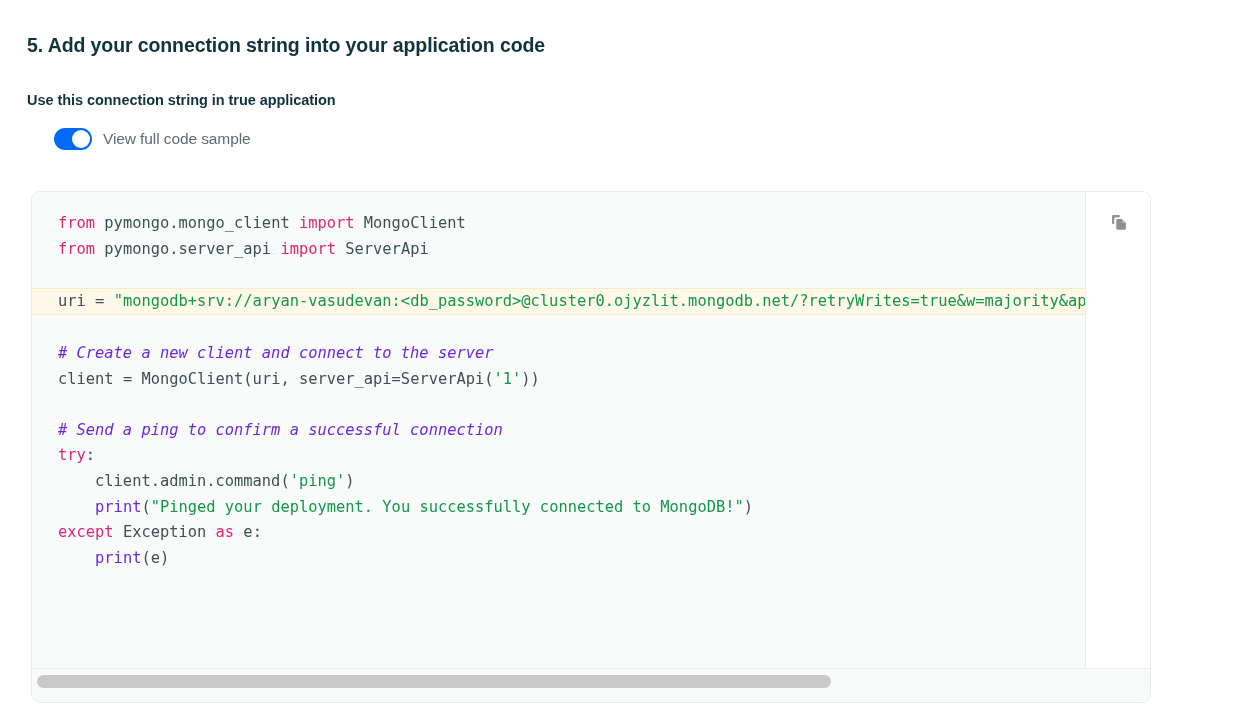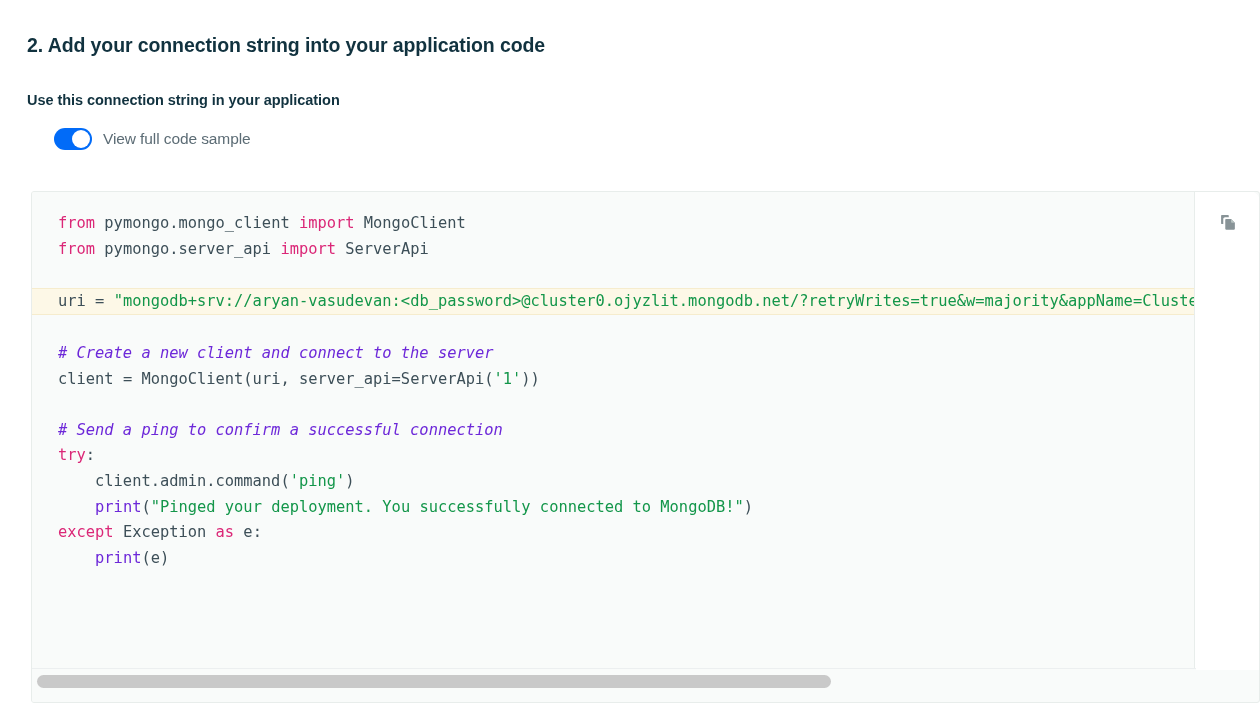--- a/index.html
+++ b/index.html
@@ -81,24 +81,24 @@
     color: #5c6c75;
     letter-spacing: -0.1px;
     white-space: nowrap;
   }
 
   
   .code-card {
     position: absolute;
     left: 31px;
     top: 191px;
-    width: 1229px;
+    width: 1120px;
     height: 512px;
     border: 1px solid #e8edeb;
-    border-radius: 3px;
+    border-radius: 9px;
     background: #f9fbfa;
     box-sizing: border-box;
     overflow: hidden;
   }
 
   .code-viewport {
     position: absolute;
     left: 0;
     top: 0;
     width: 1164px;      
@@ -187,23 +187,23 @@
     border-radius: 7px;
     background: #c9c9c9;
     cursor: pointer;
   }
 </style>
 </head>
 <body>
 
 <div class="page">
 
-  <h2 class="step-heading">2. Add your connection string into your application code</h2>
-
-  <div class="sub-label">Use this connection string in your application</div>
+  <h2 class="step-heading">5. Add your connection string into your application code</h2>
+
+  <div class="sub-label">Use this connection string in true application</div>
 
   <div class="toggle-row">
     <div class="toggle" style="background: rgb(1, 107, 248);">
       <div class="knob"></div>
     </div>
     <span class="toggle-label">View full code sample</span>
   </div>
 
   <div class="code-card">
 

